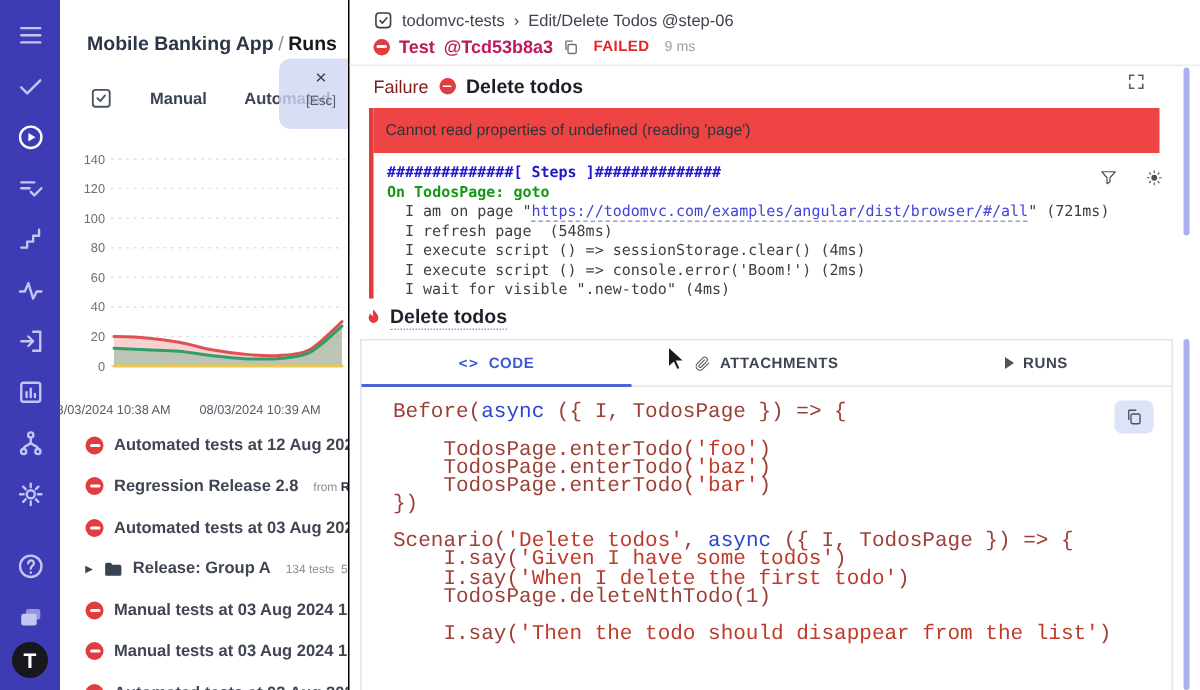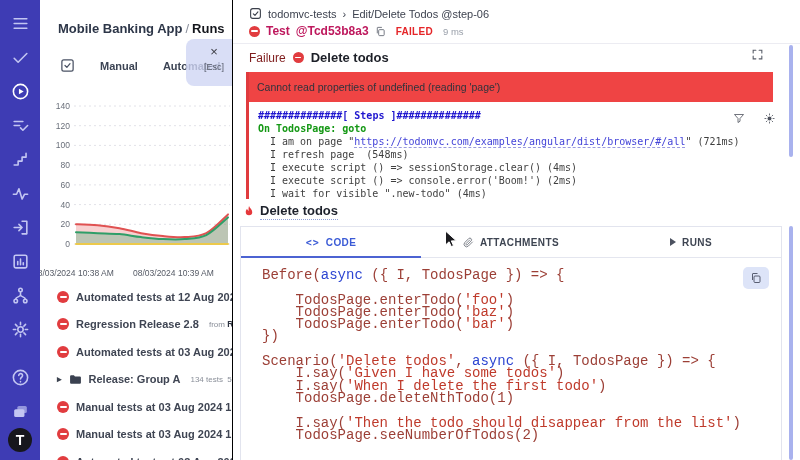--- a/index.html
+++ b/index.html
@@ -374,21 +374,20 @@
         <div class="code-line">    TodosPage.enterTodo(<span class="str">'baz'</span>)</div>
         <div class="code-line">    TodosPage.enterTodo(<span class="str">'bar'</span>)</div>
         <div class="code-line">})</div>
         <div class="code-line"> </div>
         <div class="code-line">Scenario(<span class="str">'Delete todos'</span>, <span class="kw">async</span> ({ I, TodosPage }) =&gt; {</div>
         <div class="code-line">    I.say(<span class="str">'Given I have some todos'</span>)</div>
         <div class="code-line">    I.say(<span class="str">'When I delete the first todo'</span>)</div>
         <div class="code-line">    TodosPage.deleteNthTodo(1)</div>
         <div class="code-line"> </div>
         <div class="code-line">    I.say(<span class="str">'Then the todo should disappear from the list'</span>)</div>
-        <div class="code-line">    TodosPage.seeNumberOfTodos(2)</div>
       </div>
   </div>
 </section>
 
 <div class="thumb" id="thumb1"></div>
 <div class="thumb" id="thumb2"></div>
 
 <span id="cursor">
   <svg width="14" height="20" viewBox="0 0 14 20">
       <path d="M1.5 1l0 14 3.6-3.2 2.2 4.8 2.2-1-2.2-4.7 5-.1z" fill="#1b1b1f" stroke="#fff" stroke-width="1"></path>

